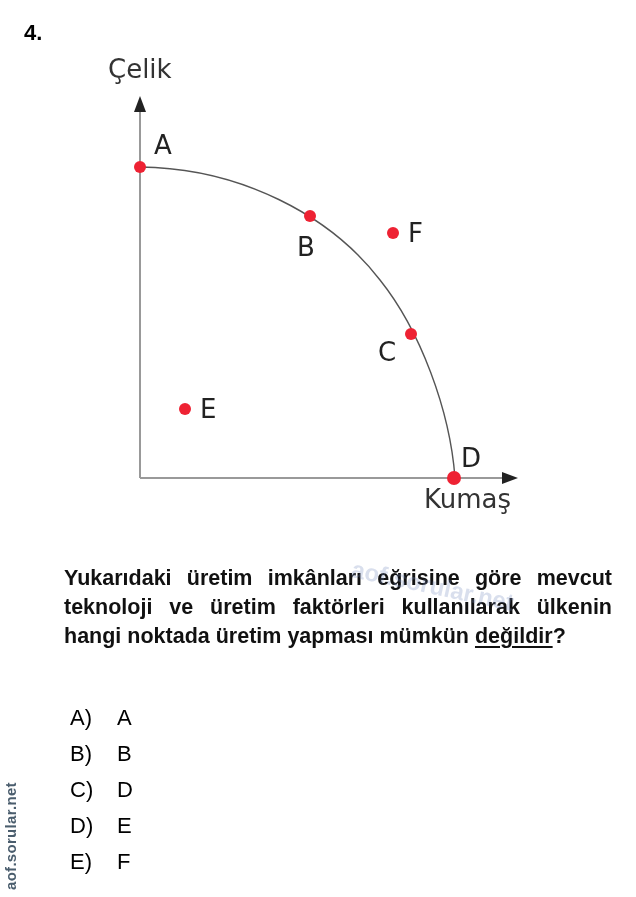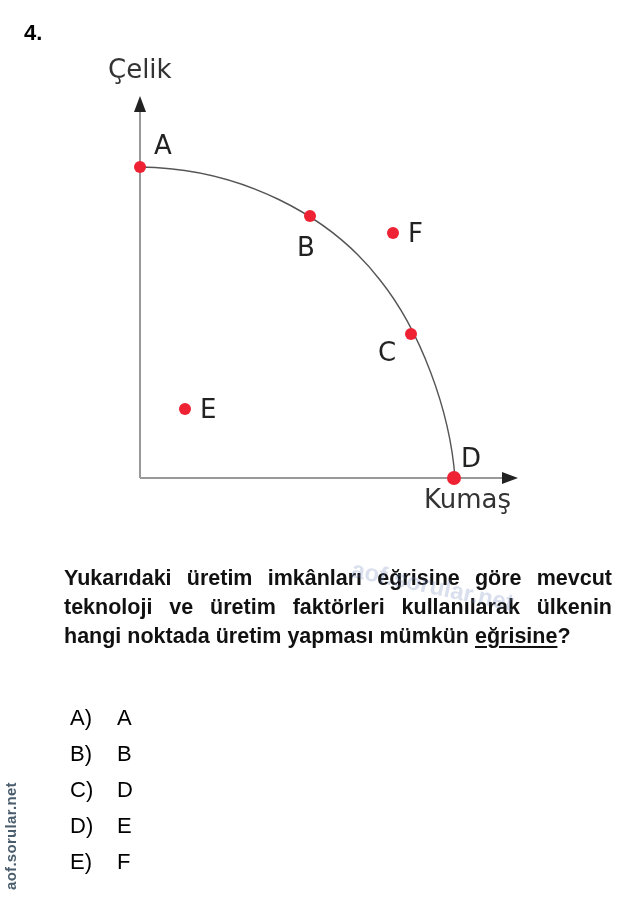--- a/index.html
+++ b/index.html
@@ -51,21 +51,21 @@
   <g>
     <circle cx="185" cy="409" r="6" fill="#ee2233"></circle>
     <text class="pt" x="200" y="418">E</text>
   </g>
   <g>
     <circle cx="454" cy="478" r="7" fill="#ee2233"></circle>
     <text class="pt" x="461" y="467">D</text>
   </g>
 </svg>
 
-<div class="question"><span>Yukarıdaki üretim imkânları eğrisine göre mevcut teknoloji ve üretim faktörleri kullanılarak ülkenin hangi noktada üretim yapması mümkün </span><u>eğrisine</u><span>?</span></div>
+<div class="question"><span>Yukarıdaki üretim imkânları eğrisine göre mevcut teknoloji ve üretim faktörleri kullanılarak ülkenin hangi noktada üretim yapması mümkün </span><u>değildir</u><span>?</span></div>
 
 <div class="wm-mid">aof.sorular.net</div>
 
 <div class="options">
   <div class="opt">
       <span class="letter">A)</span>
       <span>A</span>
     </div>
   <div class="opt">
       <span class="letter">B)</span>

